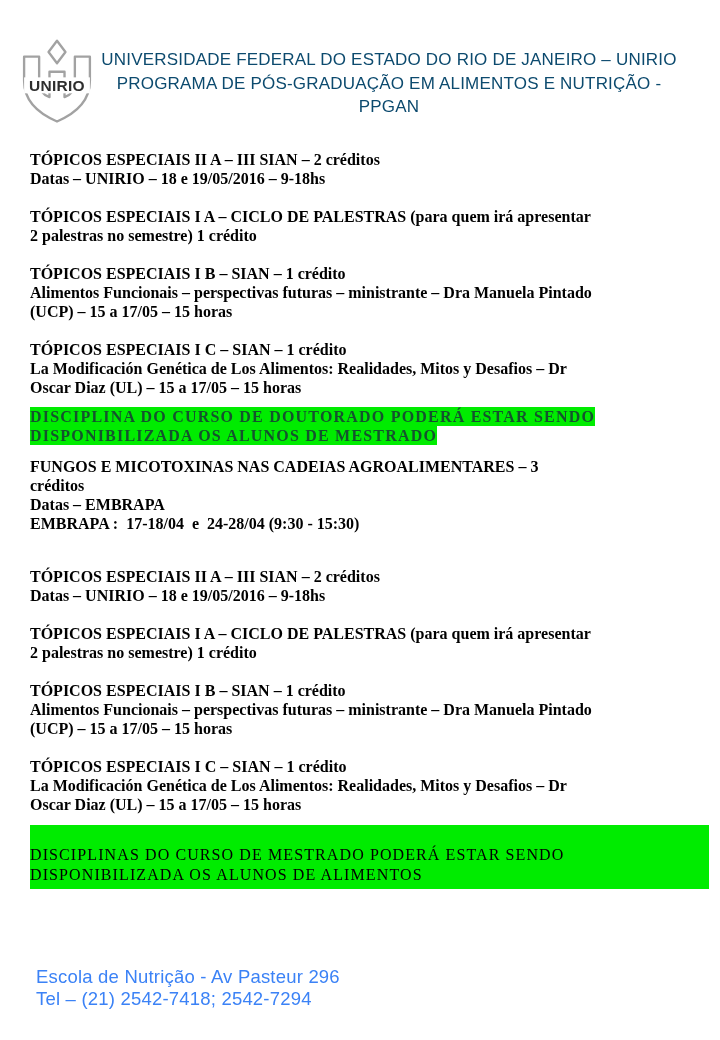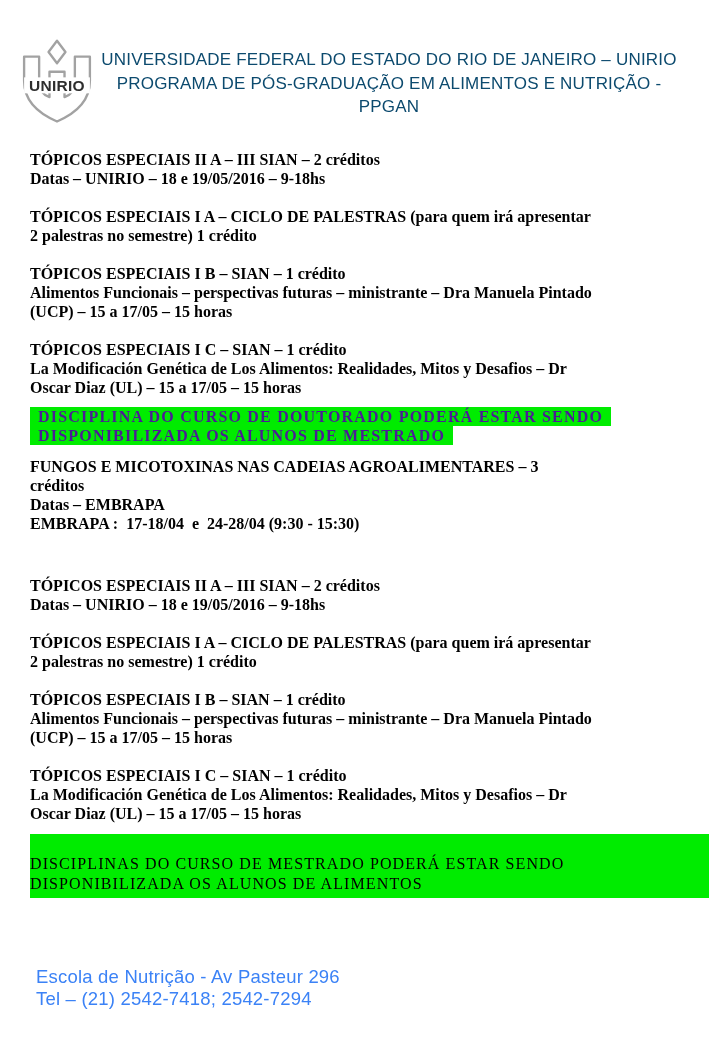--- a/index.html
+++ b/index.html
@@ -17,27 +17,27 @@
     color:#0c4a6e; letter-spacing:0.2px;
   }
 
   
   .content {
     position:absolute; top:150px; left:30px; width:660px;
     text-align:left; font-size:16px; font-weight:bold; line-height:19px;
   }
   .sec { margin:0 0 19px 0; }
   .sec.tight { margin-bottom:10px; }
-  .sec.gap-large { margin-bottom:43px; }
+  .sec.gap-large { margin-bottom:34px; }
   .sec.flush { margin-bottom:0; }
   .pre { white-space:pre-wrap;font-family:Liberation Serif, serif; }
 
   mark.hl {
     background: var(--highlight-green, #00ec00);
-    color:#4c1d95; padding:1px 8px; letter-spacing:1.2px;
+    color:#14532d; padding:1px 0; letter-spacing:1.2px;
   }
   .notice-hl { margin-bottom:12px; }
 
   .curso-title { text-decoration:underline; margin-bottom:14px; letter-spacing:0.4px; }
 
   .green-box {
     background: var(--highlight-green, #00ec00);
     width:679px; margin:11px auto 0 auto; padding:20px 0 4px 0;
     font-weight:normal; font-size:16px; line-height:20px; letter-spacing:1.1px;
   }

